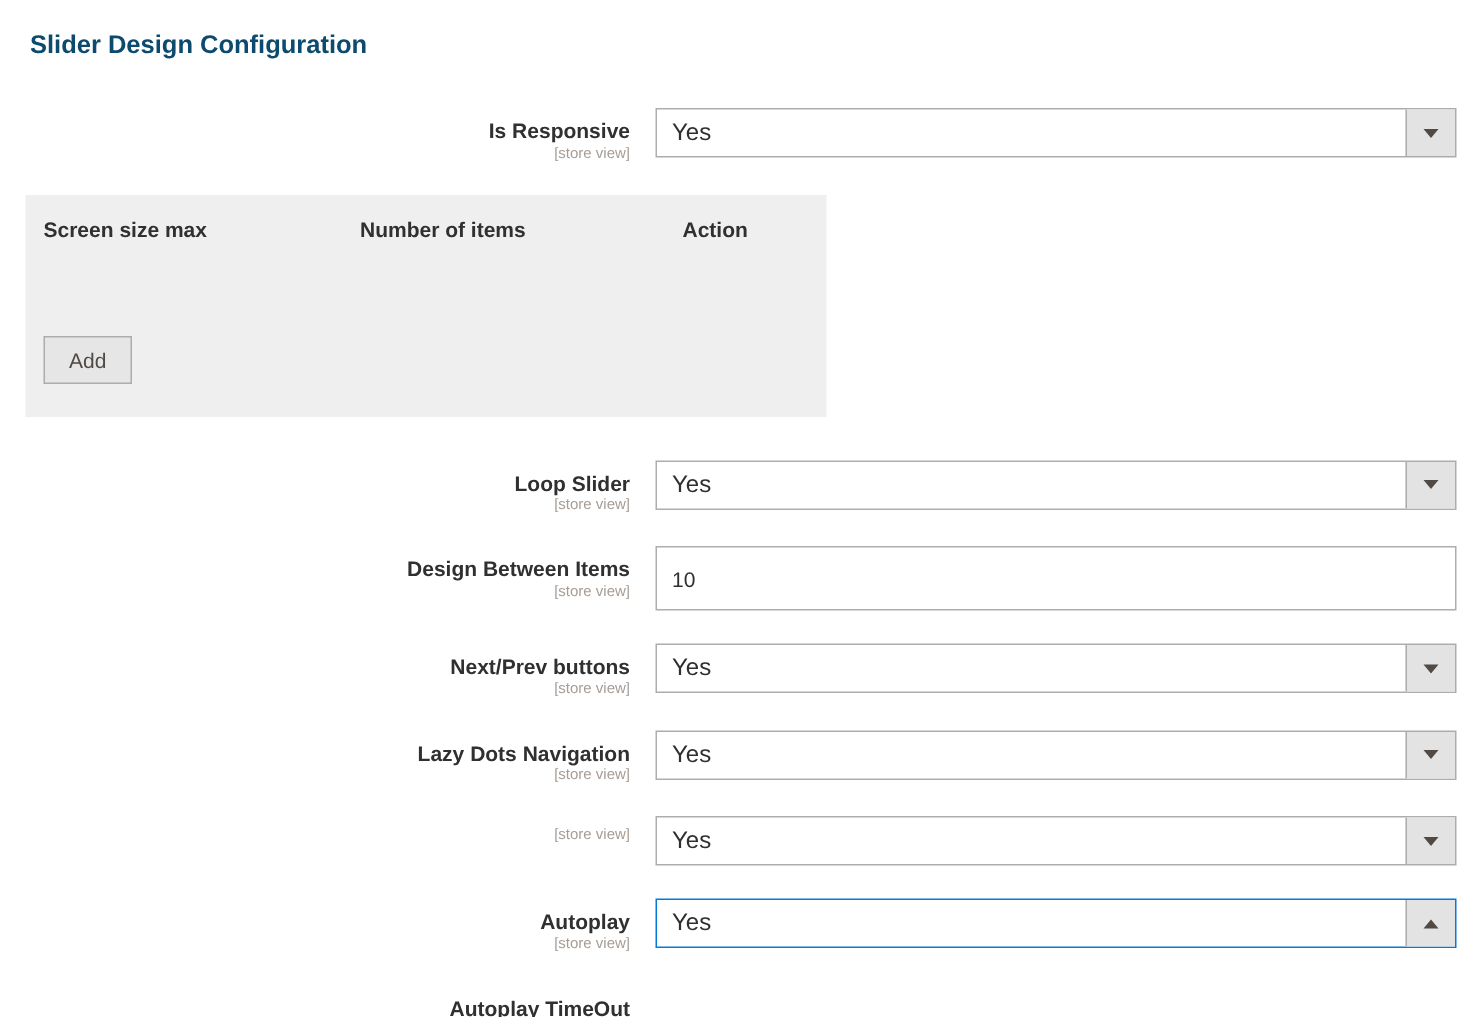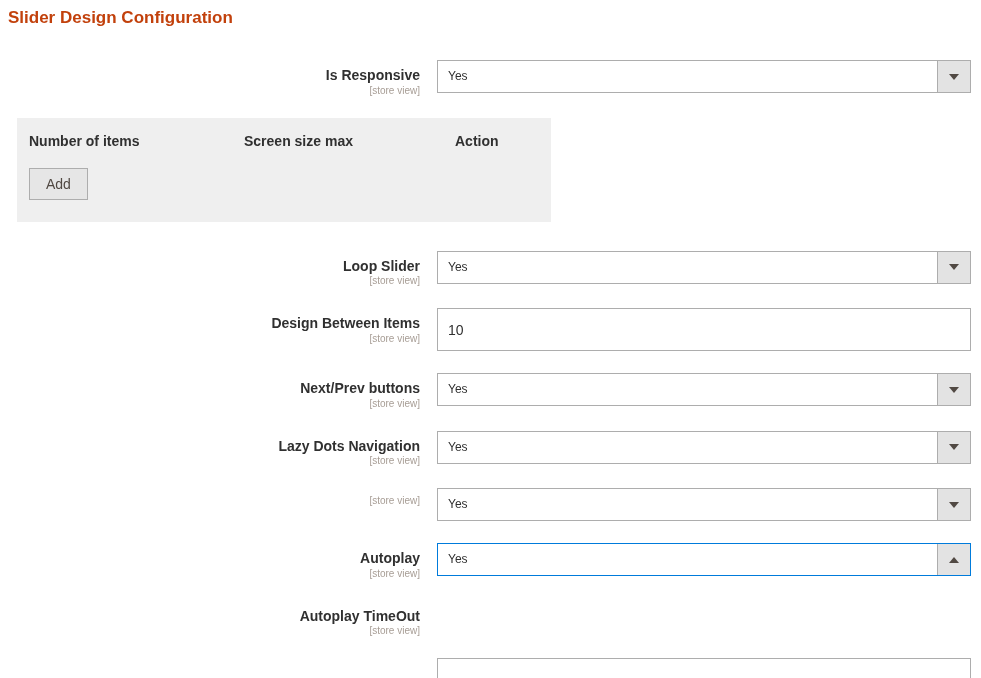--- a/index.html
+++ b/index.html
@@ -6,25 +6,25 @@
   html, body { margin: 0; padding: 0; }
   body {
     width: 981px;
     height: 678px;
     background: #ffffff;
     font-family: "Liberation Sans", "DejaVu Sans", sans-serif;
     color: #303030;
     overflow: hidden;
   }
   .page-title {
-    margin: 0;
+    margin: 12px;
     padding: 8px 0 0 8px;
     font-size: 17px;
     font-weight: bold;
-    color: #c2410c;
+    color: #0c4a6e;
   }
   .form { margin-top: 32px; }
   .row { display: flex; margin-bottom: 22px; }
   .row-table { margin-bottom: 29px; }
   .label-col {
     width: 420px;
     flex: none;
     text-align: right;
     padding-top: 7px;
   }
@@ -50,21 +50,21 @@
     display: flex;
     height: 33px;
     width: 100%;
     border: 1px solid #adadad;
     background: #ffffff;
     cursor: pointer;
   }
   .select .value {
     flex: 1;
     padding: 0 10px;
-    font-size: 12px;
+    font-size: 16px;
     line-height: 31px;
     color: #303030;
     white-space: nowrap;
     overflow: hidden;
   }
   .select .arrow-box {
     width: 33px;
     flex: none;
     background: #e3e3e3;
     border-left: 1px solid #adadad;
@@ -112,20 +112,21 @@
   .tbl-body { padding: 6px 0 22px 12px; }
   .add-button {
     display: inline-block;
     background: #e6e6e6;
     border: 1px solid #adadad;
     padding: 7px 16px;
     font-size: 14px;
     color: #514943;
     font-family: inherit;
     cursor: pointer;
+    margin-top: 44px;
   }
 </style>
 </head>
 <body>
 
 <div class="page">
   <h1 class="page-title">Slider Design Configuration</h1>
   <div class="form" id="form">
       <div class="row">
         <div class="label-col">
@@ -138,22 +139,22 @@
             <span class="arrow-box">
               <span class="triangle-down"></span>
             </span>
           </div>
         </div>
       </div>
       <div class="row row-table">
         <div class="field-col">
           <div class="table-area">
             <div class="tbl-header">
+              <div class="tbl-col tbl-col-0">Screen size max</div>
               <div class="tbl-col tbl-col-1">Number of items</div>
-              <div class="tbl-col tbl-col-0">Screen size max</div>
               <div class="tbl-col tbl-col-2">Action</div>
             </div>
             <div class="tbl-body"><button class="add-button">Add</button></div>
           </div>
         </div>
       </div>
       <div class="row">
         <div class="label-col">
           <div class="field-label">Loop Slider</div>
           <div class="field-scope">[store view]</div>

